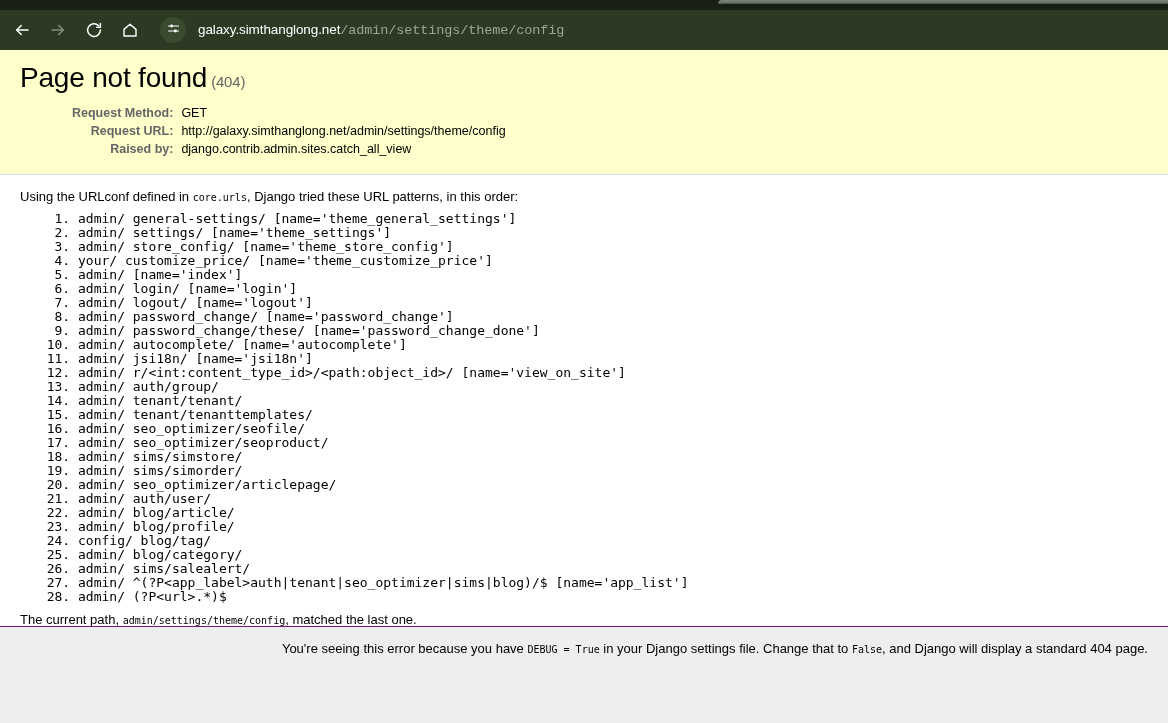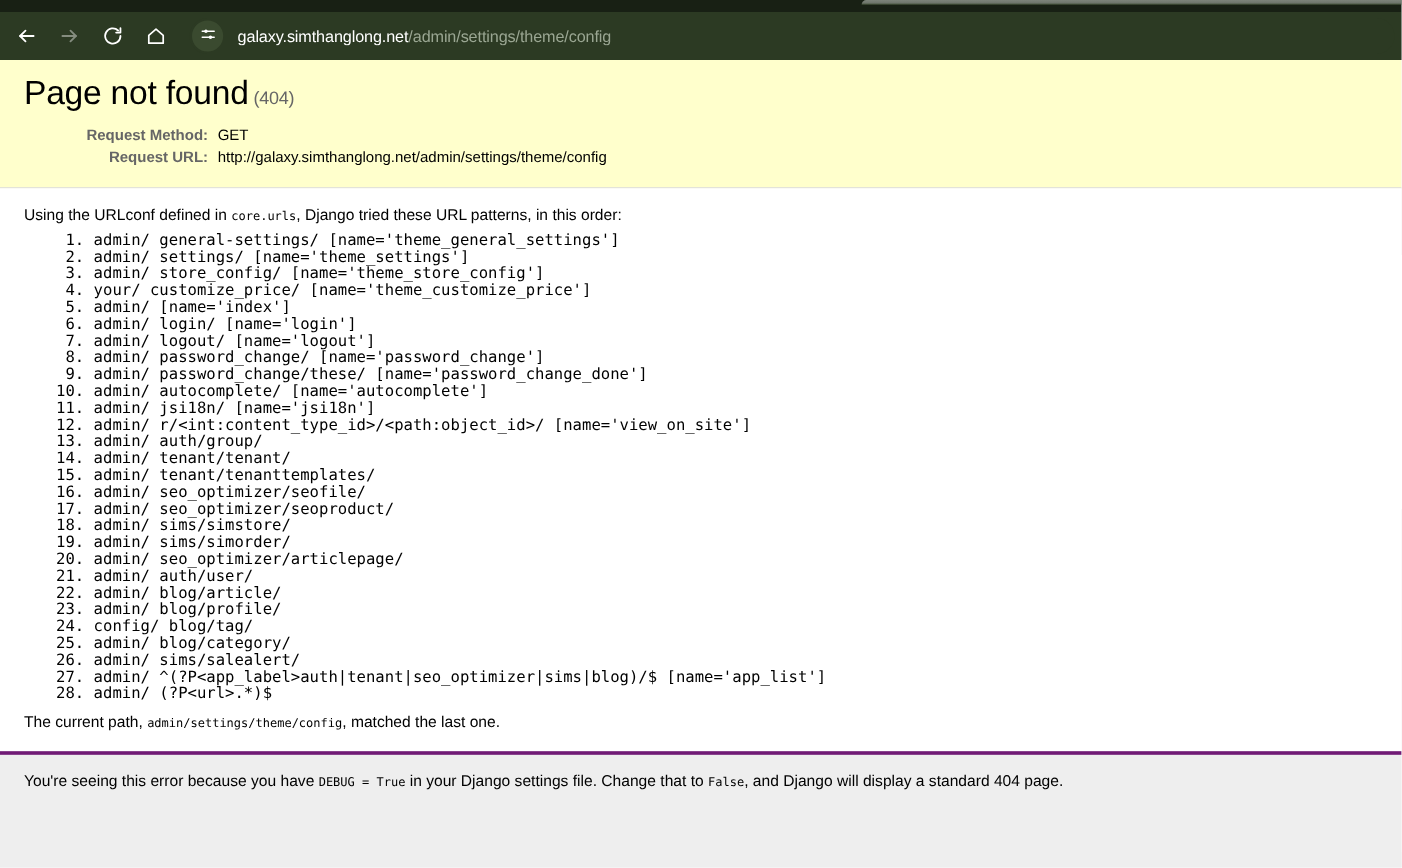--- a/index.html
+++ b/index.html
@@ -81,21 +81,21 @@
   }
   .url-text {
     margin-left: 12px;
     font-size: 13.5px;
     white-space: nowrap;
     overflow: hidden;
     text-overflow: ellipsis;
     letter-spacing: -0.1px;
   }
   .url-domain { color: #ffffff; font-weight: normal; }
-  .url-path   { color: #9aa692; }
+  .url-path   { color: #9aa692; font-family: Liberation Mono, monospace; }
 
   
   #page {
     background: #ffffff;
     height: 660px;
     position: relative;
   }
   .summary {
     background: #ffc;
     border-bottom: 1px solid #ddd;
@@ -160,27 +160,28 @@
   }
   ol.urlpatterns li::marker { color: #000; }
 
   .current-path { margin-top: 8px; font-size: 13px; }
 
   #footer-note {
     position: absolute;
     left: 0;
     right: 0;
     top: 576px;
-    border-top: 3px solid #701a75;
+    border-top: 1px solid #701a75;
     background: #eeeeee;
     padding: 14px 20px;
     box-sizing: border-box;
     font-size: 13px;
     color: #000;
     height: 97px;
+    text-align: right;
   }
   #footer-note p { margin: 0; }
 </style>
 </head>
 <body>
 
 <div id="browser-chrome">
 
   <div class="tabstrip">
     <div class="tabstrip-edge"></div>
@@ -247,20 +248,24 @@
 
     <table class="meta">
       <tbody>
         <tr>
           <th>Request Method:</th>
           <td>GET</td>
         </tr>
         <tr>
           <th>Request URL:</th>
           <td>http://galaxy.simthanglong.net/admin/settings/theme/config</td>
+        </tr>
+        <tr>
+          <th>Raised by:</th>
+          <td>django.contrib.admin.sites.catch_all_view</td>
         </tr>
       </tbody>
     </table>
   </div>
 
   <div id="explanation">
     <p><span>Using the URLconf defined in </span><code>core.urls</code><span>, Django tried these URL patterns, in this order:</span></p>
 
     <ol class="urlpatterns">
         <li>admin/ general-settings/ [name='theme_general_settings']</li>

